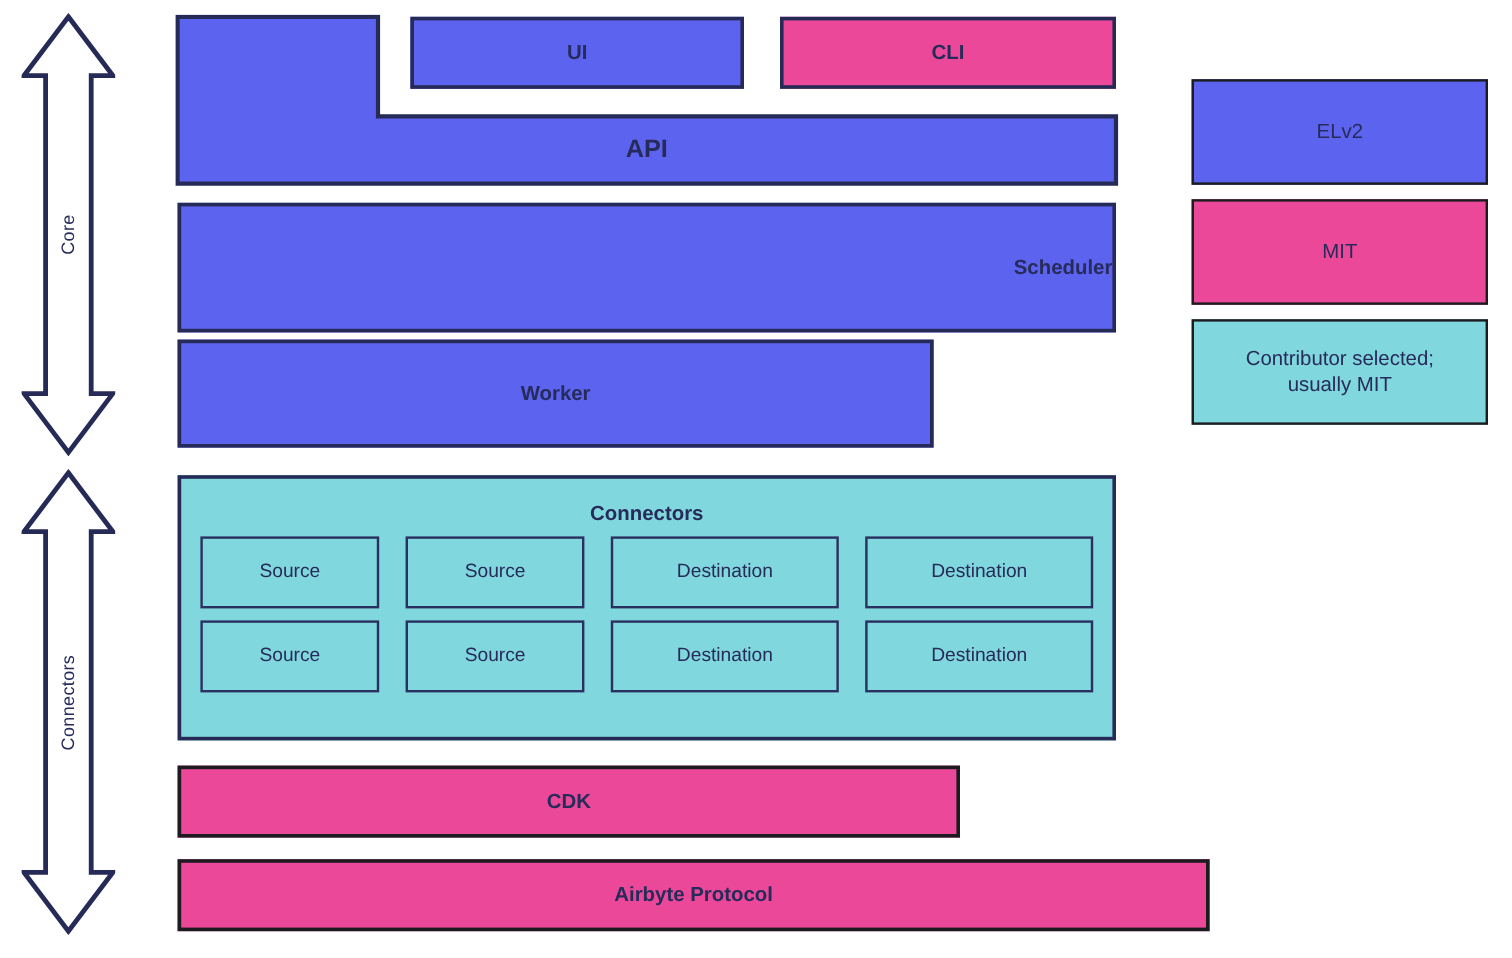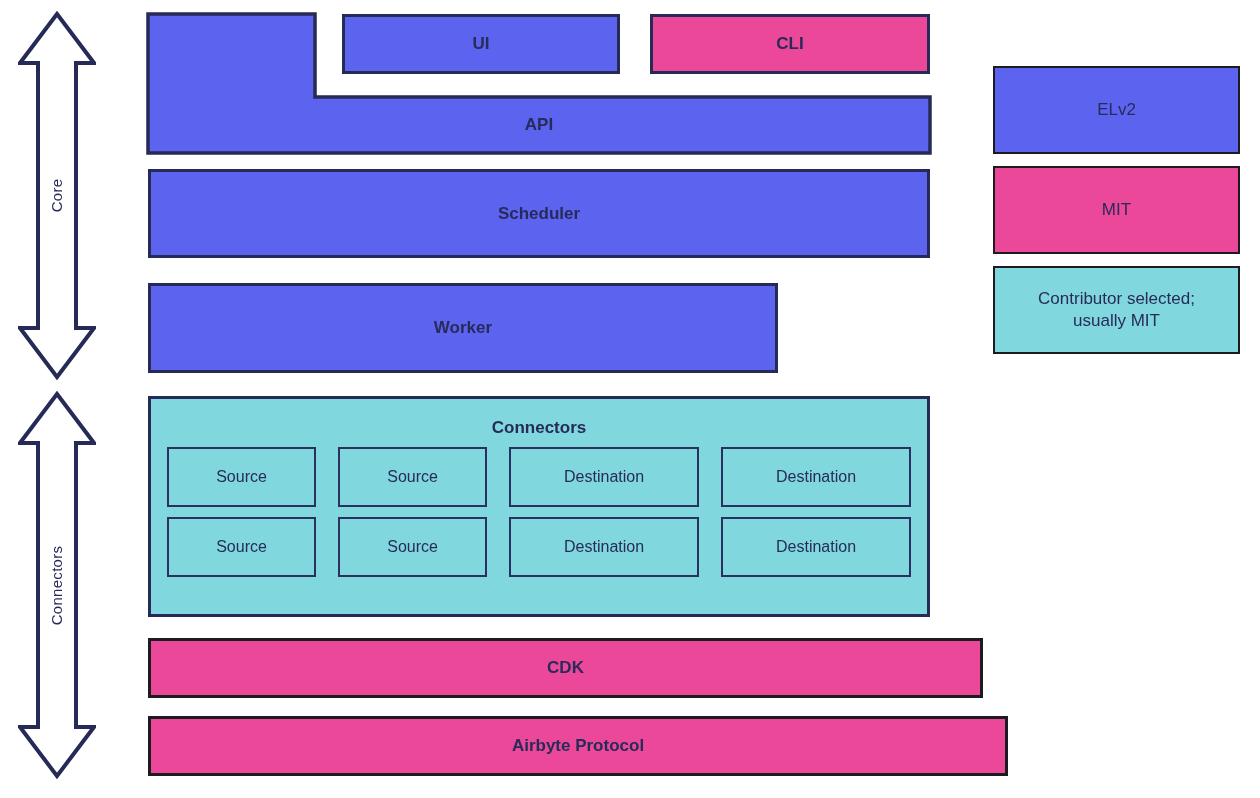--- a/index.html
+++ b/index.html
@@ -33,21 +33,21 @@
   .bg-teal   { background: #80d7dd; }
   .bd-navy   { border: 3px solid #262a56; }
   .bd-dark   { border: 3px solid #1c1c20; }
 
   
   .api-label {
     position: absolute;
     left: 148px; top: 97px;
     width: 782px; height: 55px;
     display: flex; align-items: center; justify-content: center;
-    font-size: 17px; font-weight: 600; color: #272b5a;
+    font-size: 21px; font-weight: 600; color: #272b5a;
   }
 
   
   .connectors {
     position: absolute;
     left: 148px; top: 396px;
     width: 782px; height: 221px;
     box-sizing: border-box;
     background: #80d7dd;
     border: 3.5px solid #262a56;
@@ -132,21 +132,21 @@
   <div class="api-label">API</div>
 
   <div class="box bg-blue bd-navy" style="left:342px; top:14px; width:278px; height:60px;">
     <span>UI</span>
   </div>
 
   <div class="box bg-orange bd-navy" style="left:650px; top:14px; width:280px; height:60px;">
     <span>CLI</span>
   </div>
 
-  <div class="box bg-blue bd-navy" style="left:148px; top:169px; width:782px; height:89px;">
+  <div class="box bg-blue bd-navy" style="left:148px; top:169px; width:782px; height:108px;justify-content:flex-end;">
     <span>Scheduler</span>
   </div>
 
   <div class="box bg-blue bd-navy" style="left:148px; top:283px; width:630px; height:90px;align-items:center;">
     <span>Worker</span>
   </div>
 
   <div class="connectors">
     <div class="connectors-title">Connectors</div>
     <div class="conn-row">
@@ -172,21 +172,21 @@
       </div>
       <div class="conn-cell conn-dest">
         <span>Destination</span>
       </div>
       <div class="conn-cell conn-dest">
         <span>Destination</span>
       </div>
     </div>
   </div>
 
-  <div class="box bg-orange bd-dark" style="left:148px; top:638px; width:835px; height:60px;">
+  <div class="box bg-orange bd-dark" style="left:148px; top:638px; width:652px; height:60px;">
     <span>CDK</span>
   </div>
 
   <div class="box bg-orange bd-dark" style="left:148px; top:716px; width:860px; height:60px;">
     <span>Airbyte Protocol</span>
   </div>
 
   <div class="legend-box bg-blue" style="top:66px;">
     <span>ELv2</span>
   </div>

